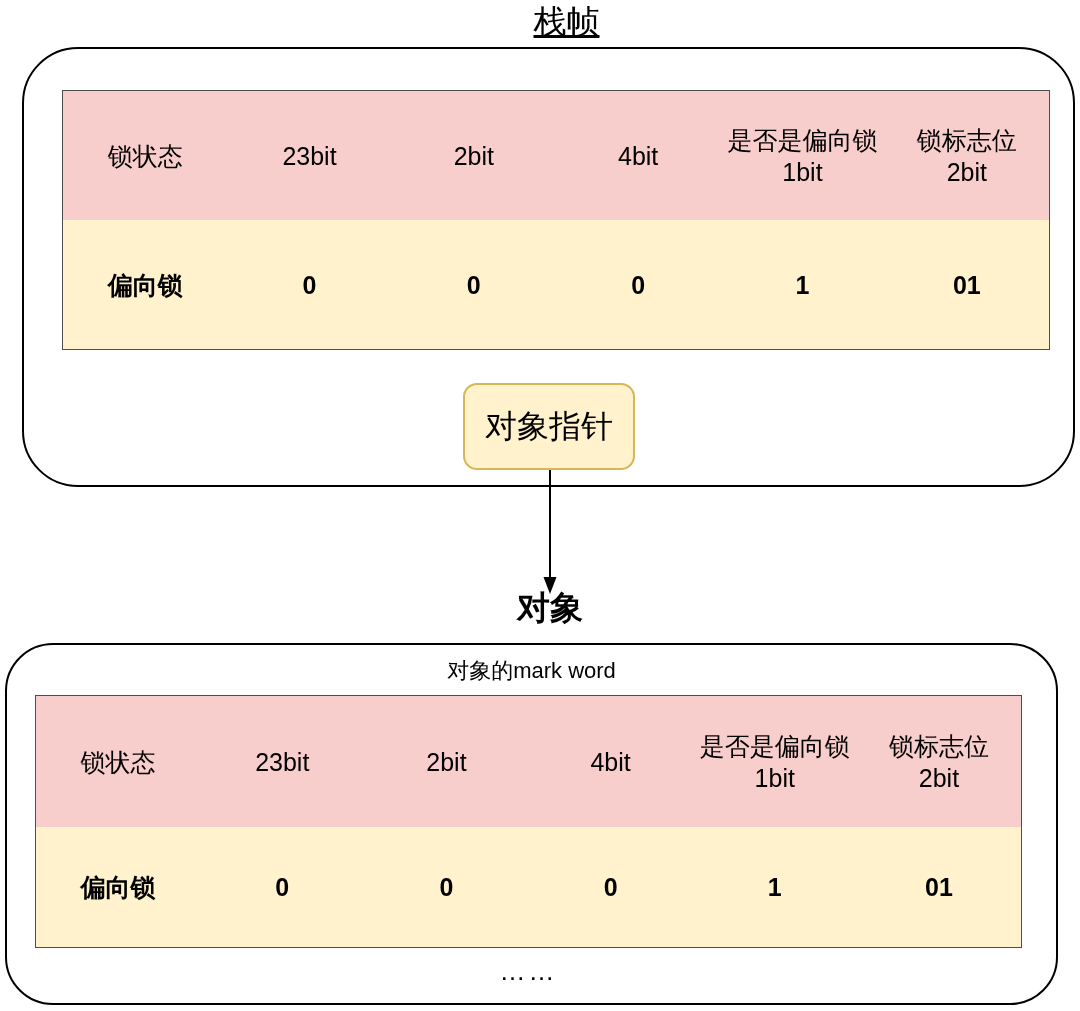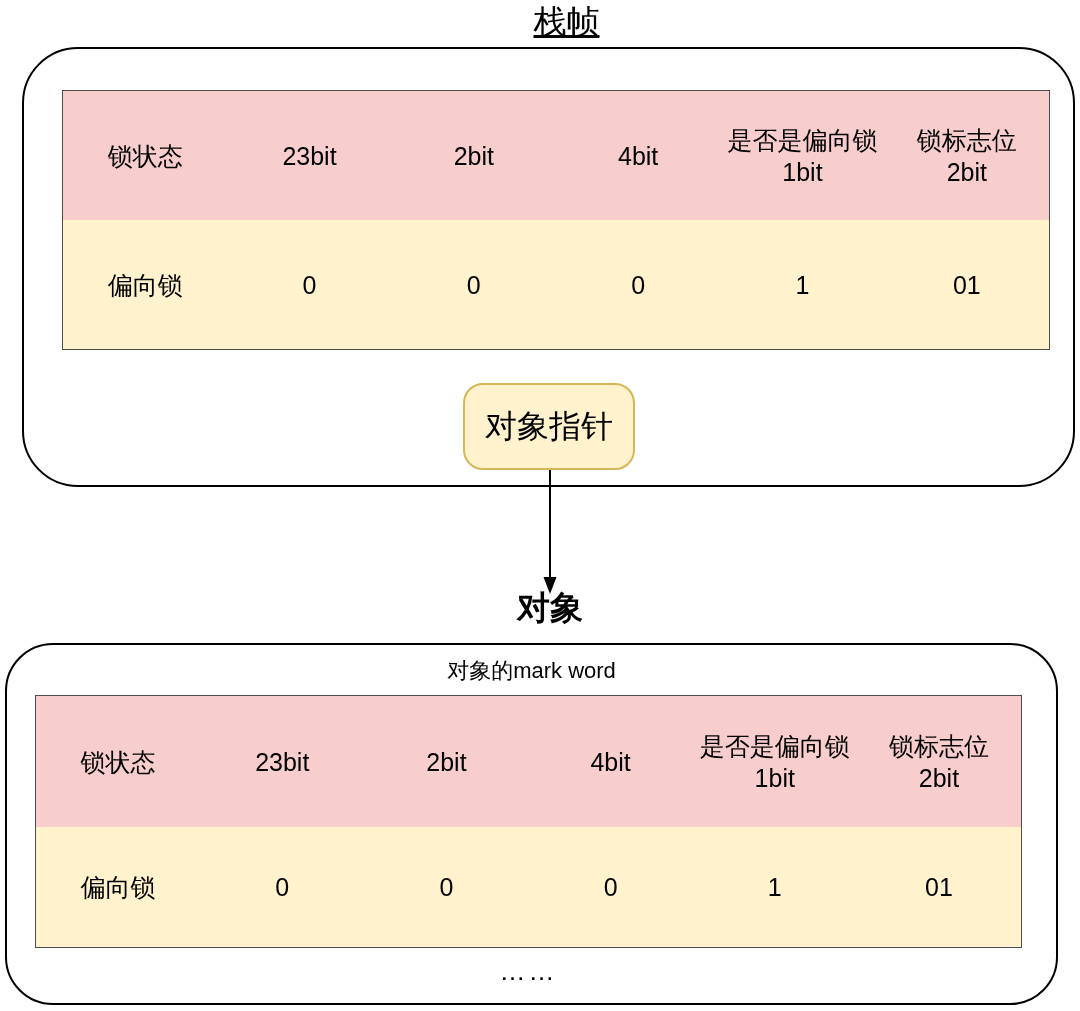--- a/index.html
+++ b/index.html
@@ -48,21 +48,21 @@
   
   .lock-table {
     border: 1px solid #4d4d4d;
     display: flex;
     flex-direction: column;
   }
   .lock-table.t1 { left: 62px; top: 90px;  width: 988px; height: 260px; }
   .lock-table.t2 { left: 35px; top: 695px; width: 987px; height: 253px; }
   .trow { display: flex; width: 100%; }
   .trow.header { background: var(--pink, #f8cecc); }
-  .trow.values { background: var(--yellow, #fff2cc); }
+  .trow.values { background: var(--yellow, #fff2cc); font-weight: bold; }
   .t1 .trow.header { height: 129px; }
   .t1 .trow.values { height: 129px; }
   .t2 .trow.header { height: 131px; }
   .t2 .trow.values { height: 120px; }
   .cell {
     flex: 1 1 0;
     display: flex;
     align-items: center;
     justify-content: center;
     text-align: center;
@@ -70,21 +70,21 @@
     line-height: 32px;
     white-space: pre-line;
   }
 
   
   .pointer-box {
     left: 463px; top: 383px;
     width: 172px; height: 87px;
     background: var(--yellow, #fff2cc);
     border: 2px solid var(--yellow-border, #d6b656);
-    border-radius: 20px;
+    border-radius: 14px;
     display: flex;
     align-items: center;
     justify-content: center;
     font-size: 32px;
   }
 
   
   .arrow-svg { left: 534px; top: 470px; width: 32px; height: 126px; }
 
   

